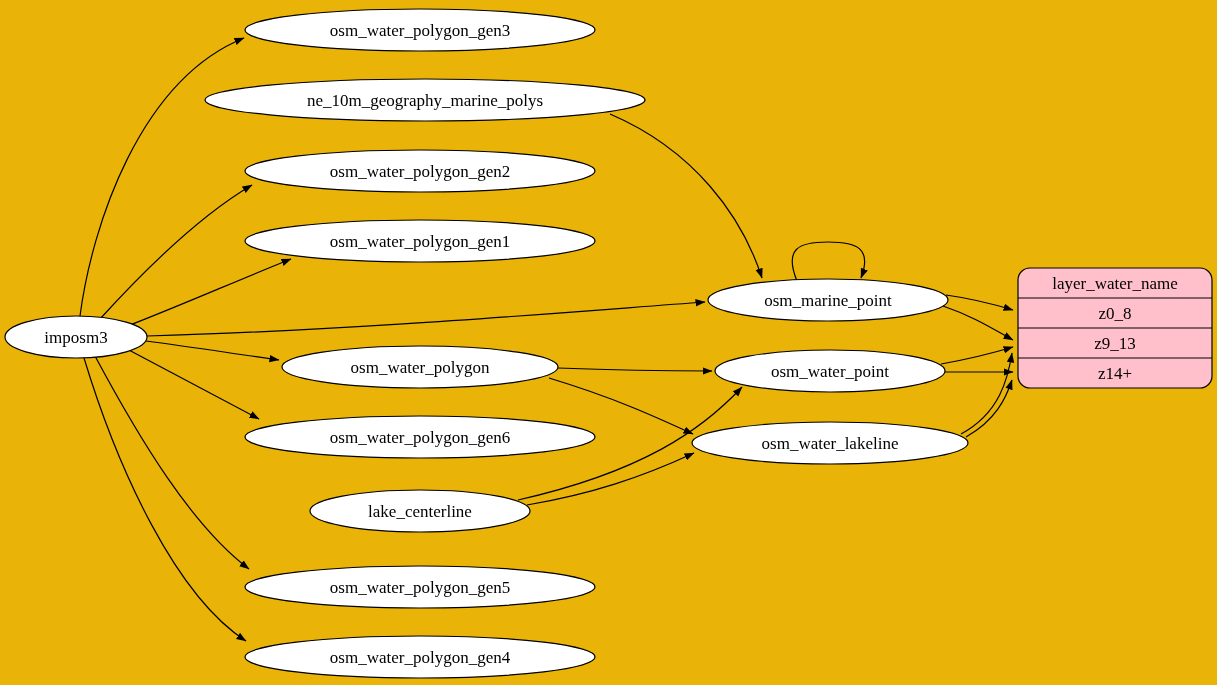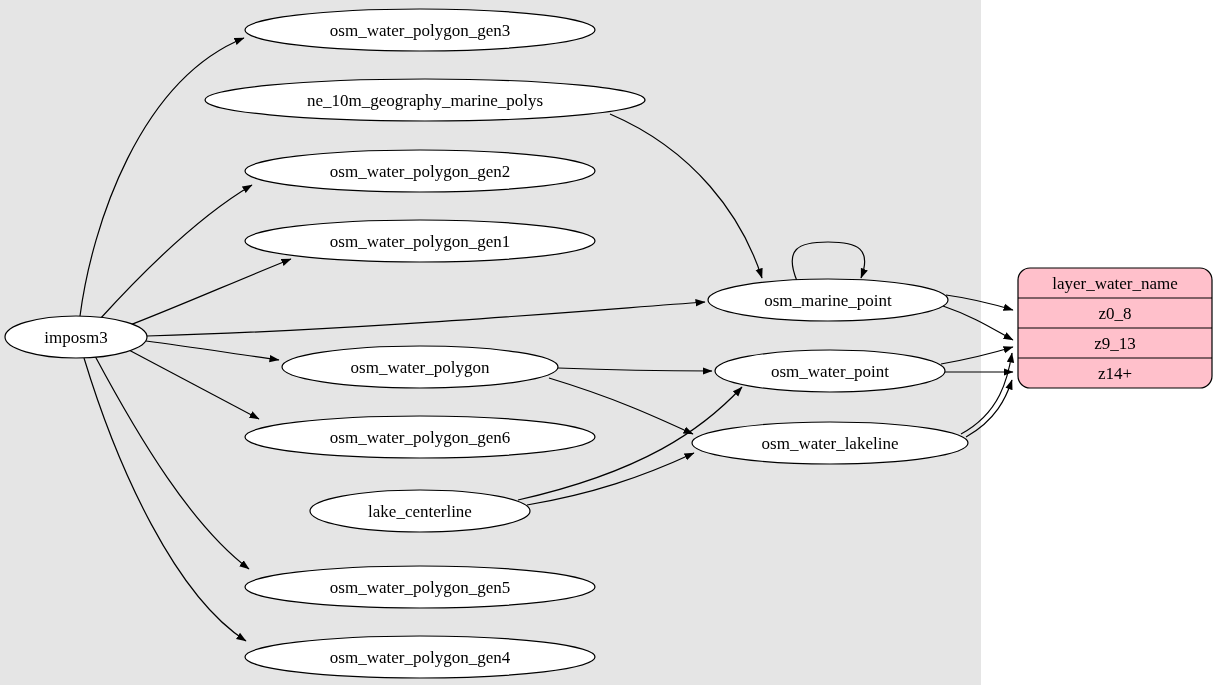--- a/index.html
+++ b/index.html
@@ -1,20 +1,20 @@
 <!DOCTYPE html>
 <html><head>
 <meta charset="utf-8">
 <style>
   html, body { margin: 0; padding: 0; background: #ffffff; }
   .canvas {
     position: relative;
-    width: 981px;
+    width: 1217px;
     height: 685px;
-    background: #e5e5e5;
+    background: #eab308;
     font-family: "Liberation Serif", "DejaVu Serif", serif;
   }
   svg text {
     font-family: "Liberation Serif", "DejaVu Serif", serif;
     font-size: 17px;
     fill: #000000;
     text-anchor: middle;
   }
   .node-ellipse {
     fill: #ffffff;

